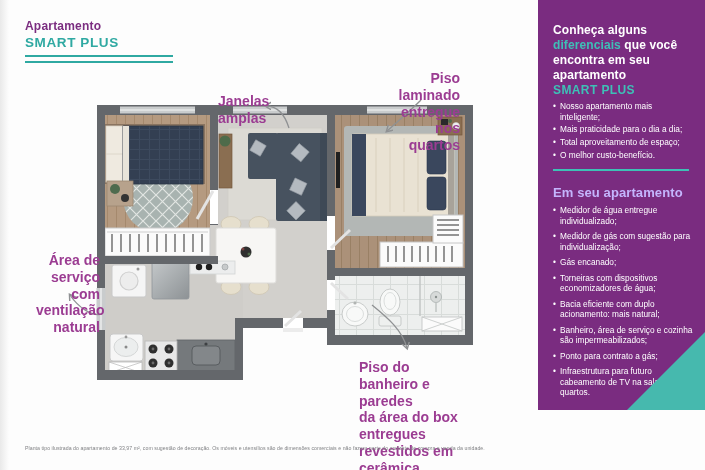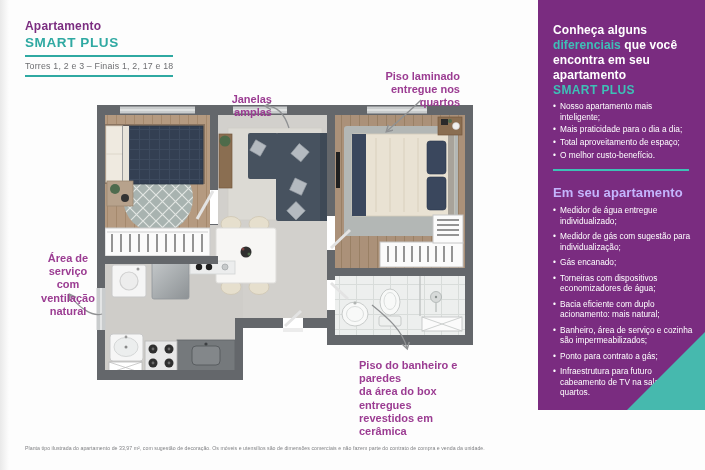--- a/index.html
+++ b/index.html
@@ -9,25 +9,25 @@
     background:linear-gradient(90deg,#dcdcdc,rgba(255,255,255,0));opacity:.6;}
 
   
   .header{position:absolute;left:25px;top:20px;width:200px;}
   .h-apartamento{color:#7b2d80;font-size:12px;font-weight:700;letter-spacing:.2px;line-height:1.15;}
   .h-brand{color:#2fa9a2;font-size:13.5px;font-weight:800;letter-spacing:.6px;line-height:1.2;margin-top:1px;}
   .h-rule{width:148px;height:2px;background:#2fa9a2;margin-top:4px;}
   .h-sub{color:#6d6e71;font-size:8.8px;margin-top:4px;letter-spacing:.2px;}
 
   
-  .ann{position:absolute;color:#9b3c92;font-size:11px;font-weight:700;
+  .ann{position:absolute;color:#9b3c92;font-size:14px;font-weight:700;
     line-height:1.2;white-space:pre-line;}
-  .ann-windows{left:226px;top:93px;width:46px;text-align:right;}
+  .ann-windows{left:218px;top:93px;width:46px;text-align:right;}
   .ann-laminate{left:384px;top:70px;width:76px;text-align:right;}
-  .ann-service{left:36px;top:252px;width:64px;text-align:center;}
+  .ann-service{left:36px;top:252px;width:64px;text-align:right;}
   .ann-bath{left:359px;top:359px;width:112px;text-align:left;}
 
   .footnote{position:absolute;left:25px;top:445px;font-size:5.2px;color:#818285;
     white-space:nowrap;letter-spacing:.05px;}
 
   .plan{position:absolute;left:0;top:0;}
 
   
   .sidebar{position:absolute;left:538px;top:0;width:167px;height:410px;
     background:#7a2c80;color:#ffffff;overflow:hidden;}
@@ -47,21 +47,20 @@
 </head>
 <body>
 
 <div class="page">
   <div class="edge-shade"></div>
 
   <div class="header">
     <div class="h-apartamento">Apartamento</div>
     <div class="h-brand">SMART PLUS</div>
     <div class="h-rule"></div>
-    <div class="h-sub">Torres 1, 2 e 3 – Finais 1, 2, 17 e 18</div>
     <div class="h-rule"></div>
   </div>
 
   <svg class="plan" width="538" height="470" viewBox="0 0 538 470">
     <defs>
       <pattern id="wood1" width="9" height="9" patternUnits="userSpaceOnUse">
         <rect width="9" height="9" fill="#b59a80"></rect>
         <line x1="8.5" y1="0" x2="8.5" y2="9" stroke="#a5896d" stroke-width="1"></line>
       </pattern>
       <pattern id="wood2" width="9" height="9" patternUnits="userSpaceOnUse">

